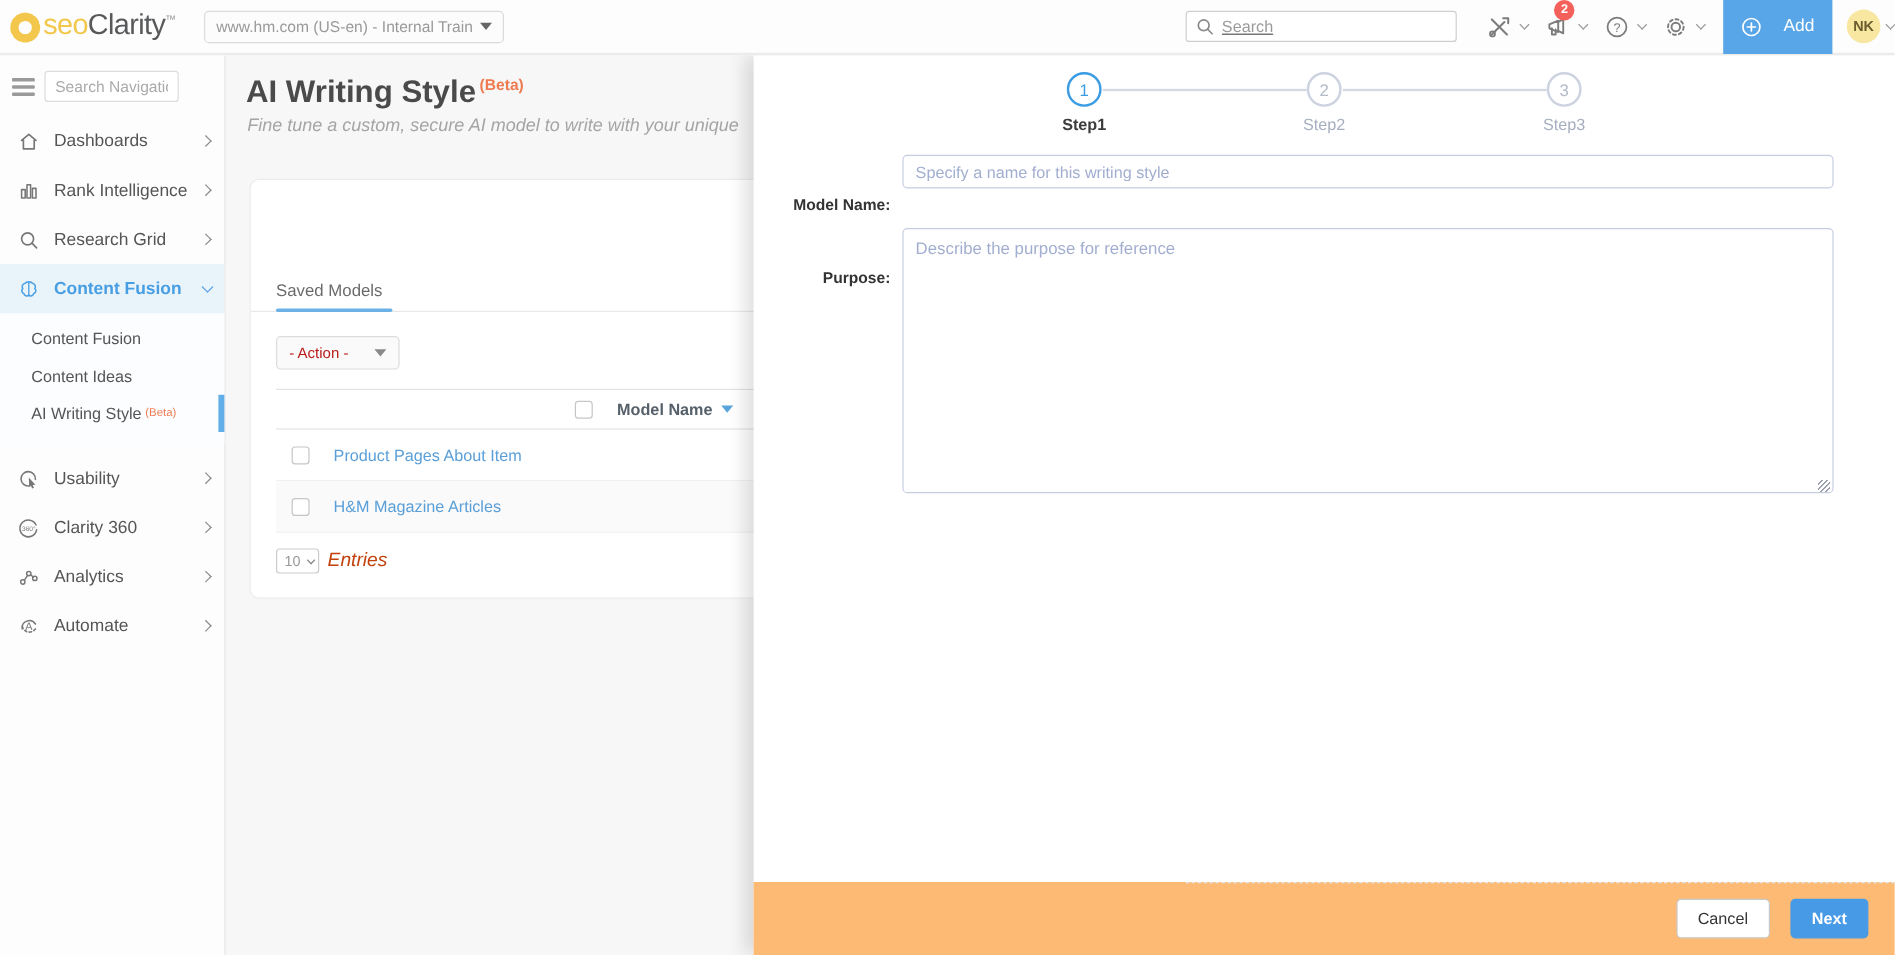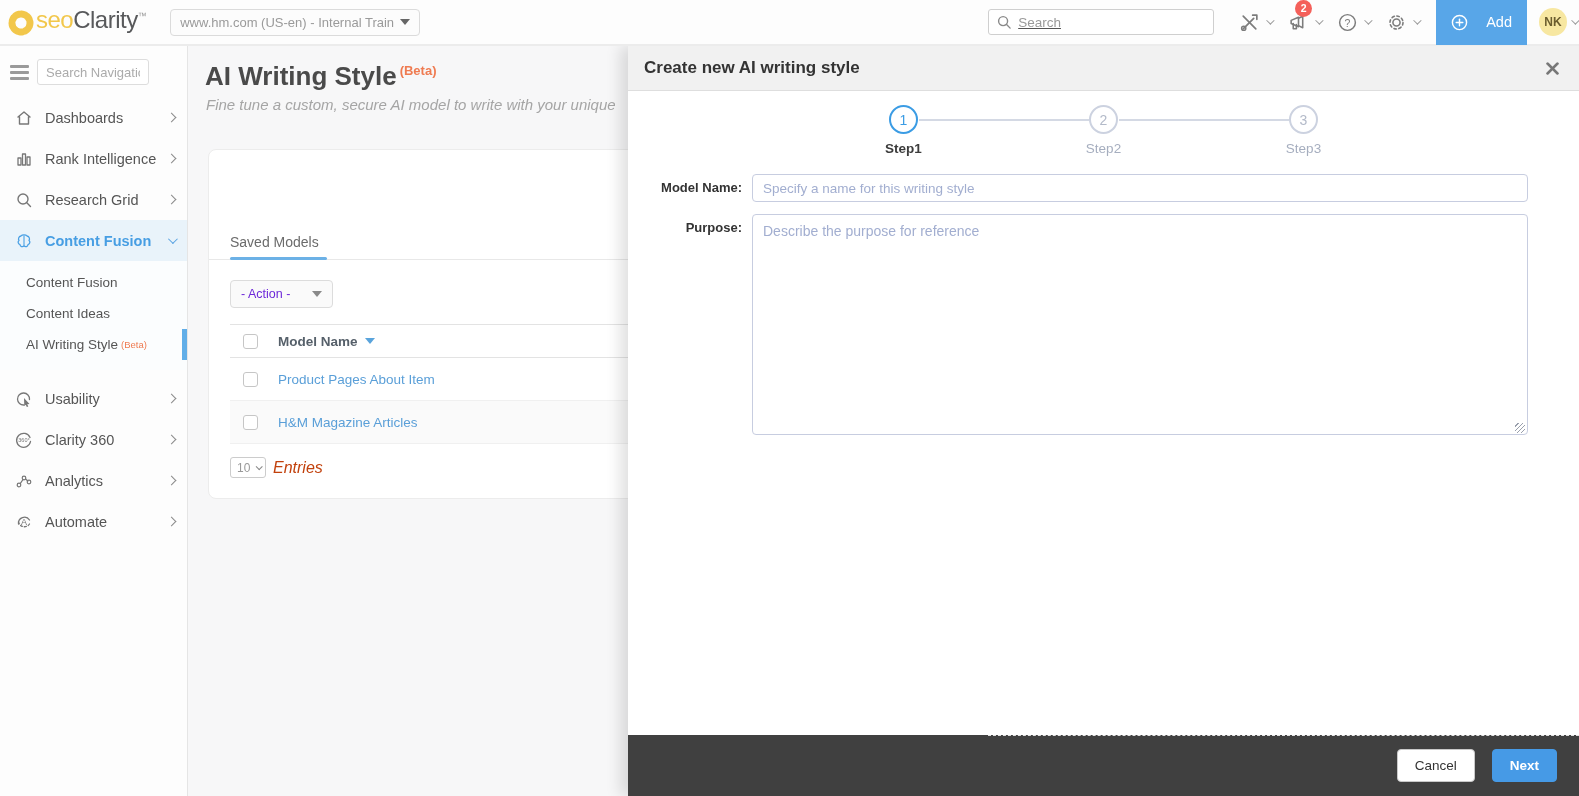--- a/index.html
+++ b/index.html
@@ -75,26 +75,26 @@
   .page-sub { margin:4px 0 0 18px; font-size:15px; font-style:italic; color:#a5a5a5; white-space:nowrap; }
   .card { margin:36px 0 0 20px; width:640px; background:#fff; border:1px solid #ececec;
     border-radius:8px; padding-top:60px; min-height:316px; }
   .tabbar { border-bottom:1px solid #e8e8e8; padding-left:21px; }
   .tab { display:inline-block; font-size:14px; color:#6b6b6b; padding-bottom:9px; position:relative;
     cursor:pointer;margin-top:24px; }
   .tab::after { content:""; position:absolute; left:0; right:-8px; bottom:-1px; height:3px;
     background:#6cb1e6; border-radius:2px; }
   .card-body { padding:20px 0 20px 21px; }
   .action-dd { display:inline-flex; align-items:center; border:1px solid #dcdcdc; border-radius:4px;
-    background:#fafafa; padding:6px 10px; font-size:12.5px; color:#6d28d9; cursor:pointer; }
+    background:#fafafa; padding:6px 10px; font-size:12.5px; color:#b91c1c; cursor:pointer; }
   .action-dd .caret-down { border-top-color:#8a8a8a; margin-left:22px; }
   .mtable { margin-top:16px; }
   .mrow { display:flex; align-items:center; }
   .mrow.header { height:34px; border-top:1px solid #e3e3e3; border-bottom:1px solid #e3e3e3;
-    font-size:13.5px; font-weight:bold; color:#56606a; }
+    font-size:13.5px; font-weight:bold; color:#56606a;justify-content:center; }
   .mrow.r { height:43px; border-bottom:1px solid #f0f0f0; font-size:13.5px; }
   .mrow.alt { background:#fafafa; }
   .cbx { width:15px; height:15px; border:1px solid #c6c6c6; border-radius:3px; background:#fff;
     margin:0 20px 0 13px; cursor:pointer; flex:none; }
   .sort-caret { width:0; height:0; border-left:5px solid transparent; border-right:5px solid transparent;
     border-top:6px solid #5aa4dc; margin-left:7px; display:inline-block; }
   .mlink { color:#5a9fd8; cursor:pointer; }
   .tfoot { display:flex; align-items:center; margin-top:13px; }
   .entries-select { width:36px; height:21px; border:1px solid #ccc; border-radius:3px; display:flex;
     align-items:center; justify-content:space-between; padding:0 4px 0 6px; font-size:12px;
@@ -119,31 +119,31 @@
   .step-label { margin-top:7px; font-size:13.5px; color:#a6aebf; }
   .step-col.current .step-circle { border-color:#3b9ce4; color:#3b9ce4; }
   .step-col.current .step-label { color:#3c3c3c; font-weight:bold; }
   .step-line { position:absolute; top:14px; height:2px; background:#d4d9e4; z-index:1; }
   .line-a { left:115px; width:170px; }
   .line-b { left:315px; width:170px; }
 
   .mform { margin-top:18px; }
   .form-row { display:flex; margin-bottom:12px; }
   .form-label { width:124px; text-align:right; padding:6px 10px 0 0; font-size:13px; font-weight:bold;
-    color:#333; flex:none; }
+    color:#333; flex:none;margin-top:28px; }
   .form-field { width:776px; position:relative; }
   .txt-input { width:100%; height:28px; border:1px solid #c7cde0; border-radius:4px; padding:0 10px;
     font-size:13.5px; color:#444; outline:none; font-family:inherit; }
   .txt-area { width:100%; height:221px; border:1px solid #c7cde0; border-radius:4px; padding:8px 10px;
     font-size:14px; color:#444; outline:none; resize:none; font-family:inherit; }
   .txt-input::placeholder, .txt-area::placeholder { color:#a2aed0; }
   .resize-grip { position:absolute; right:3px; bottom:6px; width:10px; height:10px; cursor:nwse-resize;
     background:repeating-linear-gradient(135deg, transparent 0 2px, #9aa0ad 2px 3px); }
 
-  .modal-footer { position:absolute; left:0; right:0; bottom:0; background:#404040; }
+  .modal-footer { position:absolute; left:0; right:0; bottom:0; background:#fdba74; }
   .footer-line { margin-left:360px; border-top:1px dashed #e2e2e2; }
   .footer-btns { display:flex; justify-content:flex-end; gap:17px; padding:13px 22px 14px 0; }
   .btn { font-size:13.5px; border-radius:4px; padding:8px 17px; cursor:pointer; font-family:inherit; }
   .btn-cancel { background:#fff; border:1px solid #c9c9c9; color:#333; }
   .btn-next { background:#469ae6; border:1px solid #469ae6; color:#fff;font-weight:bold; }
 
   svg { stroke-linecap:round; stroke-linejoin:round; }
 </style>
 </head>
 <body>
@@ -364,29 +364,20 @@
           <span>10</span>
           <span class="entries-chev"></span>
         </div>
         <span class="entries-label">Entries</span>
       </div>
     </div>
   </div>
 </div>
 
 <div class="modal">
-  <div class="modal-head">
-    <span class="modal-title">Create new AI writing style</span>
-    <span class="modal-close">
-      <svg width="13" height="13" viewBox="0 0 12 12">
-          <line x1="1.5" y1="1.5" x2="10.5" y2="10.5" stroke="#777" stroke-width="2.6"></line>
-          <line x1="10.5" y1="1.5" x2="1.5" y2="10.5" stroke="#777" stroke-width="2.6"></line>
-        </svg>
-    </span>
-  </div>
 
   <div class="steps">
     <div class="step-line line-a"></div>
     <div class="step-line line-b"></div>
     <div class="step-col current">
       <div class="step-circle">1</div>
       <div class="step-label">Step1</div>
     </div>
     <div class="step-col">
       <div class="step-circle">2</div>

